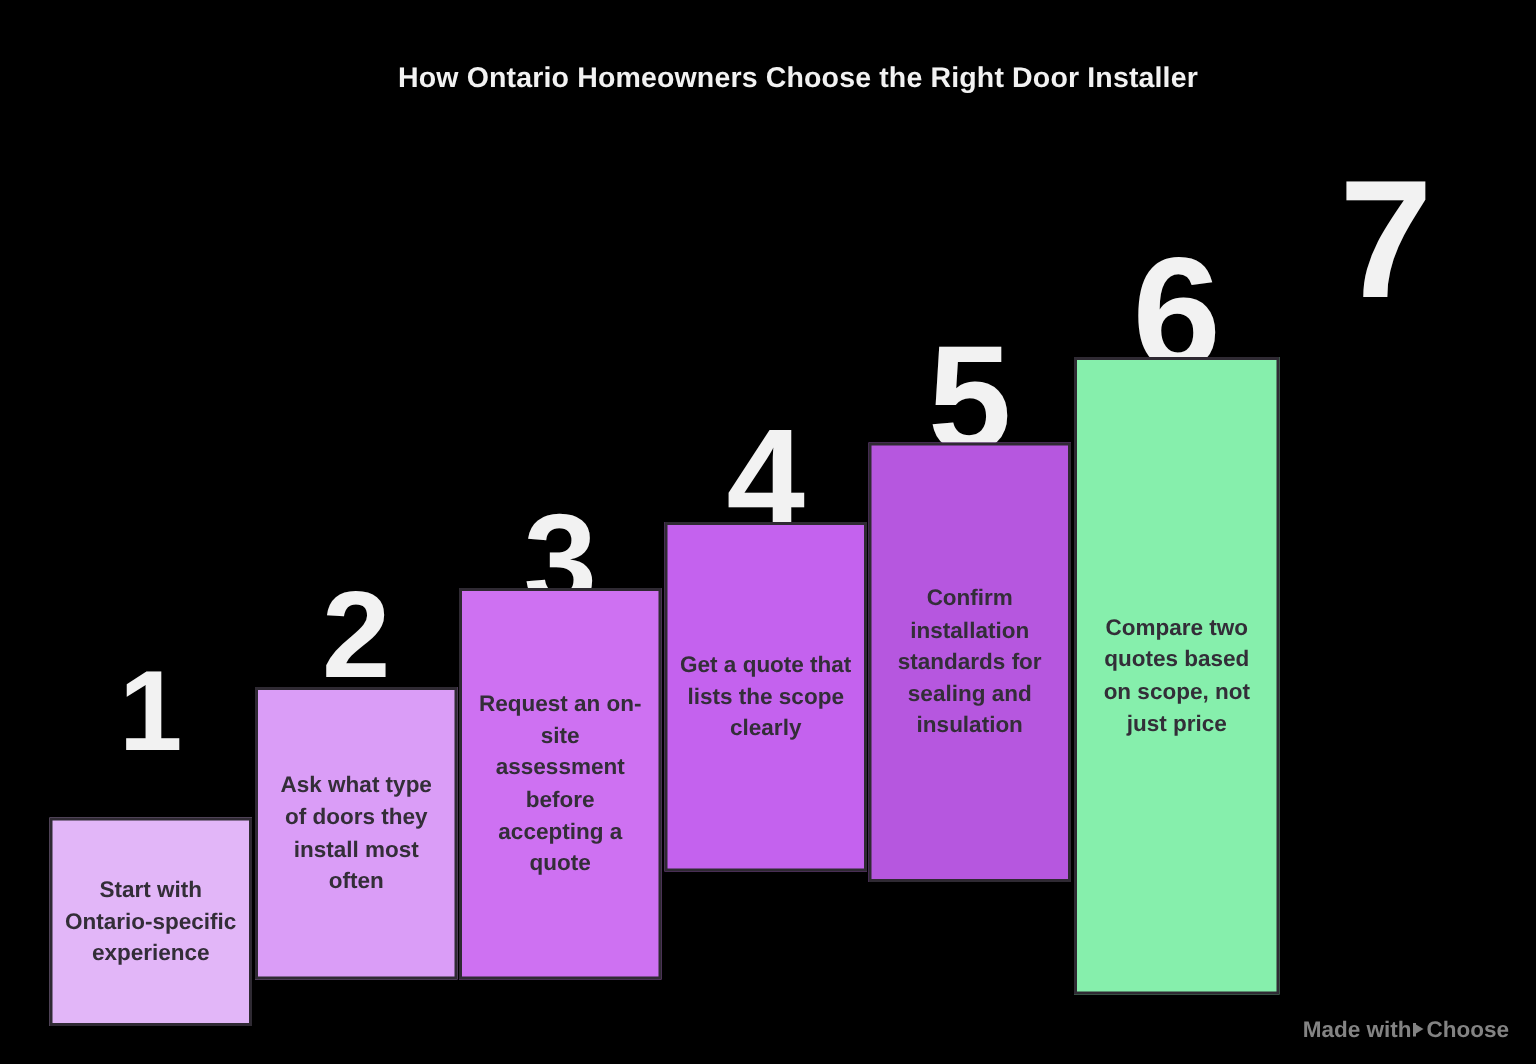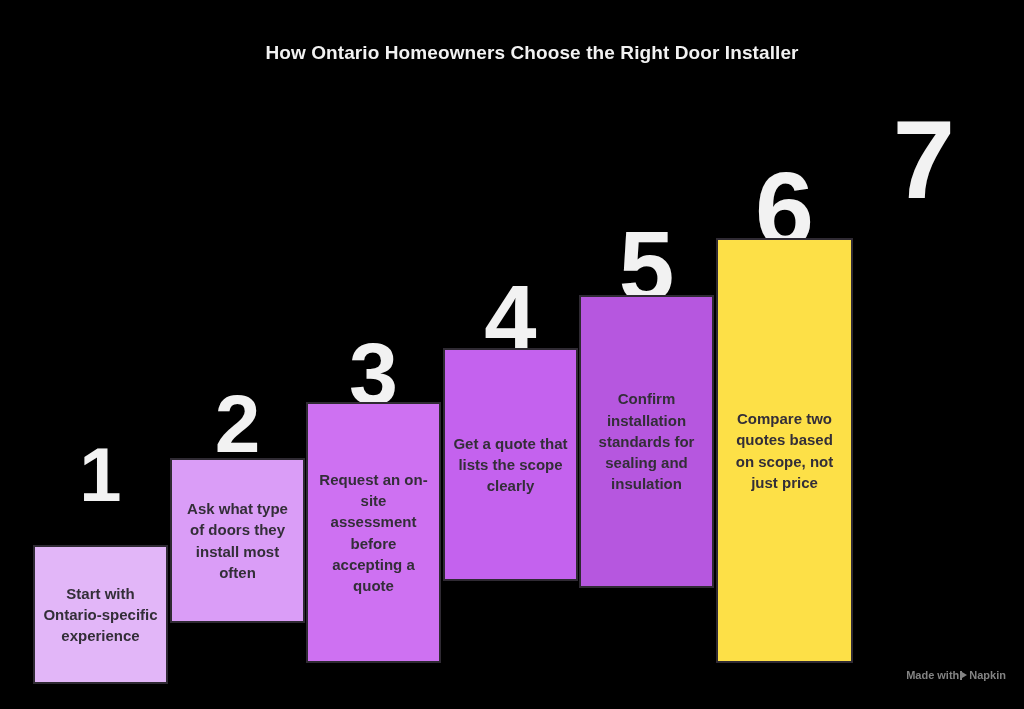--- a/index.html
+++ b/index.html
@@ -63,26 +63,26 @@
     width: 100%;
     text-align: center;
     color: #F2F2F2;
     font-weight: bold;
     line-height: 1;
   }
 
   #watermark {
     position: absolute;
     right: 18px;
-    bottom: 28px;
+    bottom: 14px;
     display: flex;
     align-items: center;
     gap: 1px;
     color: #9A9A9A;
-    font-size: 11px;
+    font-size: 15px;
     font-weight: bold;
     opacity: 0.85;
   }
   #watermark .napkin-glyph {
     display: inline-block;
     width: 8px;
     height: 9px;
     position: relative;
   }
   #watermark .napkin-glyph::before {
@@ -111,56 +111,56 @@
 
   <div class="step" style="left:33px; width:135px; top:0; height:663px;">
     <div class="step-number" style="top:437px; font-size:76px;">1</div>
     <div class="step-bar" style="top:498px; height:139px; background:#E2B6F8;margin-top:47px;">
       <span class="step-label">Start with Ontario-specific experience</span>
     </div>
   </div>
 
   <div class="step" style="left:170px; width:135px; top:0; height:663px;">
     <div class="step-number" style="top:383px; font-size:82px;">2</div>
-    <div class="step-bar" style="top:458px; height:165px; background:#DA9DF7;">
+    <div class="step-bar" style="top:458px; height:195px; background:#DA9DF7;">
       <span class="step-label">Ask what type of doors they install most often</span>
     </div>
   </div>
 
   <div class="step" style="left:306px; width:135px; top:0; height:663px;">
     <div class="step-number" style="top:330px; font-size:88px;">3</div>
-    <div class="step-bar" style="top:402px; height:261px; background:#CE71F2;">
+    <div class="step-bar" style="top:392px; height:261px; background:#CE71F2;">
       <span class="step-label">Request an on-site assessment before accepting a quote</span>
     </div>
   </div>
 
   <div class="step" style="left:443px; width:135px; top:0; height:663px;">
     <div class="step-number" style="top:272px; font-size:94px;">4</div>
     <div class="step-bar" style="top:348px; height:233px; background:#C462EE;">
       <span class="step-label">Get a quote that lists the scope clearly</span>
     </div>
   </div>
 
   <div class="step" style="left:579px; width:135px; top:0; height:663px;">
     <div class="step-number" style="top:216px; font-size:100px;">5</div>
     <div class="step-bar" style="top:295px; height:293px; background:#B657DF;">
       <span class="step-label">Confirm installation standards for sealing and insulation</span>
     </div>
   </div>
 
   <div class="step" style="left:716px; width:137px; top:0; height:663px;">
     <div class="step-number" style="top:156px; font-size:106px;">6</div>
-    <div class="step-bar" style="top:238px; height:425px; background:#fde047;">
+    <div class="step-bar" style="top:238px; height:425px; background:#86efac;">
       <span class="step-label">Compare two quotes based on scope, not just price</span>
     </div>
   </div>
 
   <div class="step" style="left:855px; width:138px; top:0; height:663px;">
     <div class="step-number" style="top:104px; font-size:112px;">7</div>
   </div>
 
   <div id="watermark">
     <span>Made with</span>
     <span class="napkin-glyph"></span>
-    <span>Napkin</span>
+    <span>Choose</span>
   </div>
 
 </div>
 
 </body></html>

